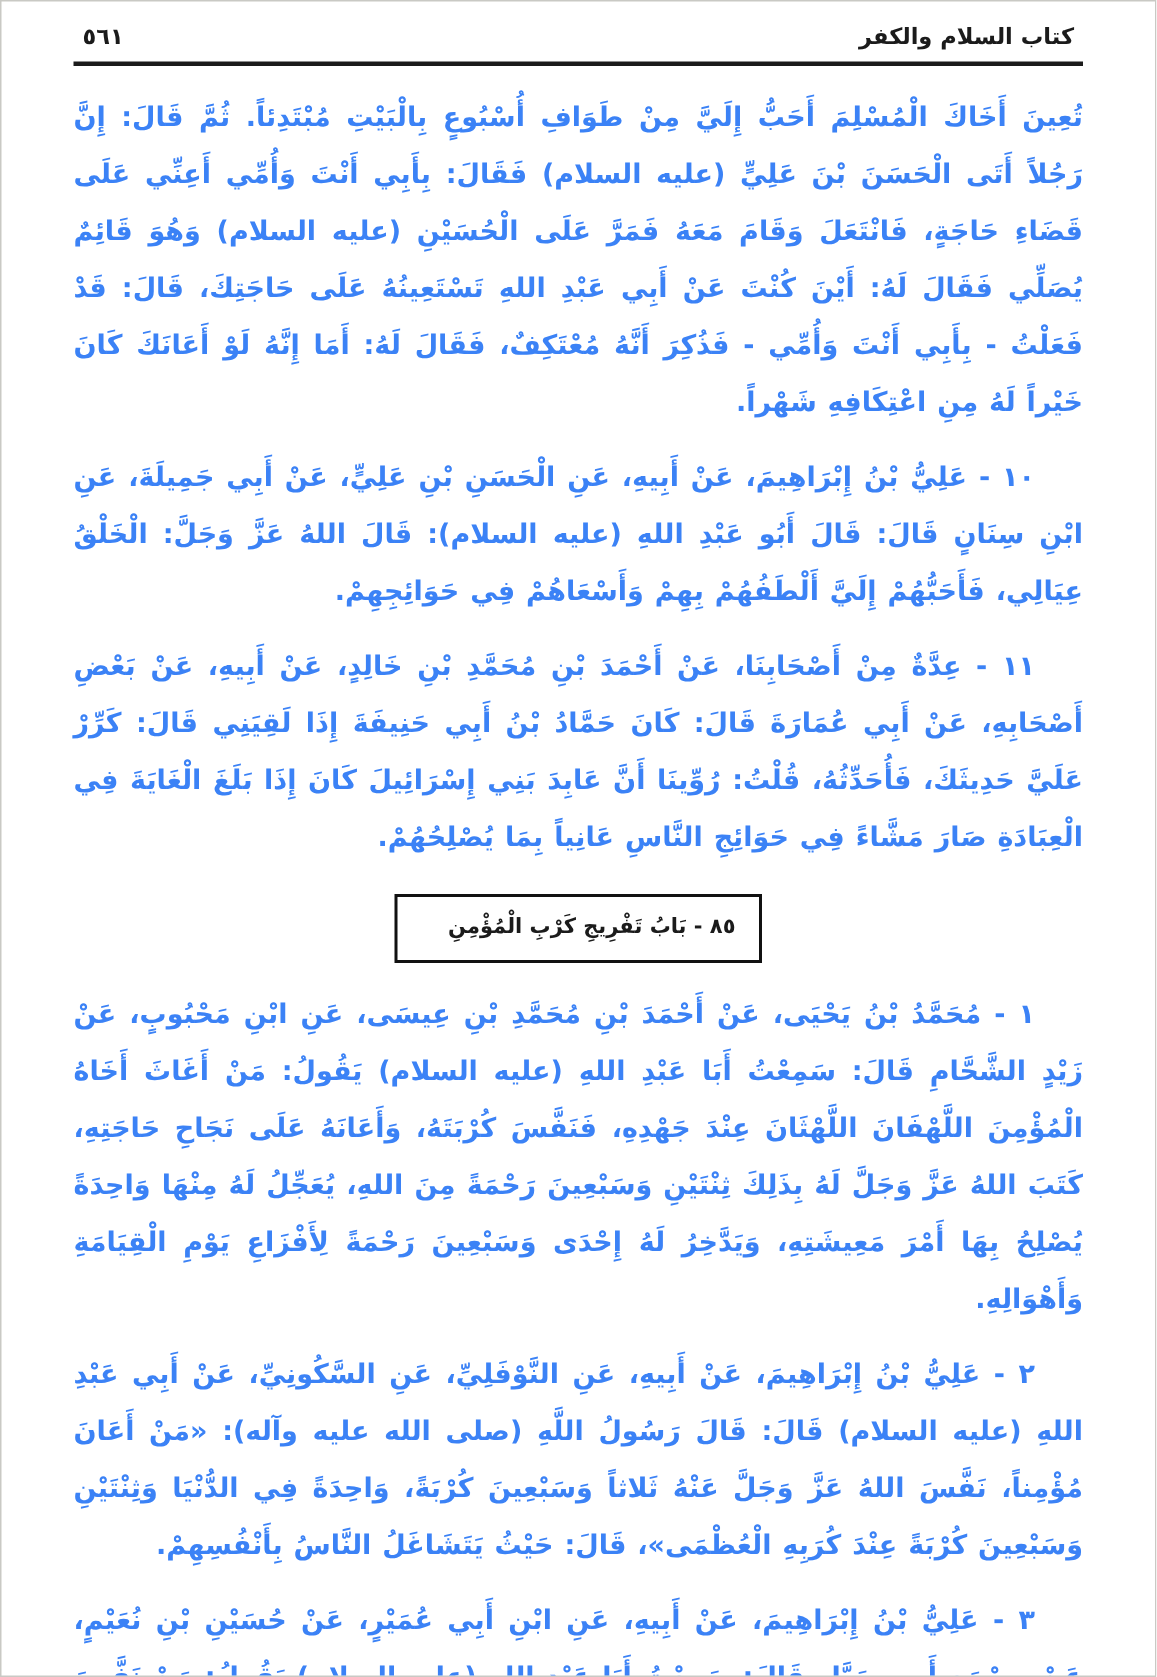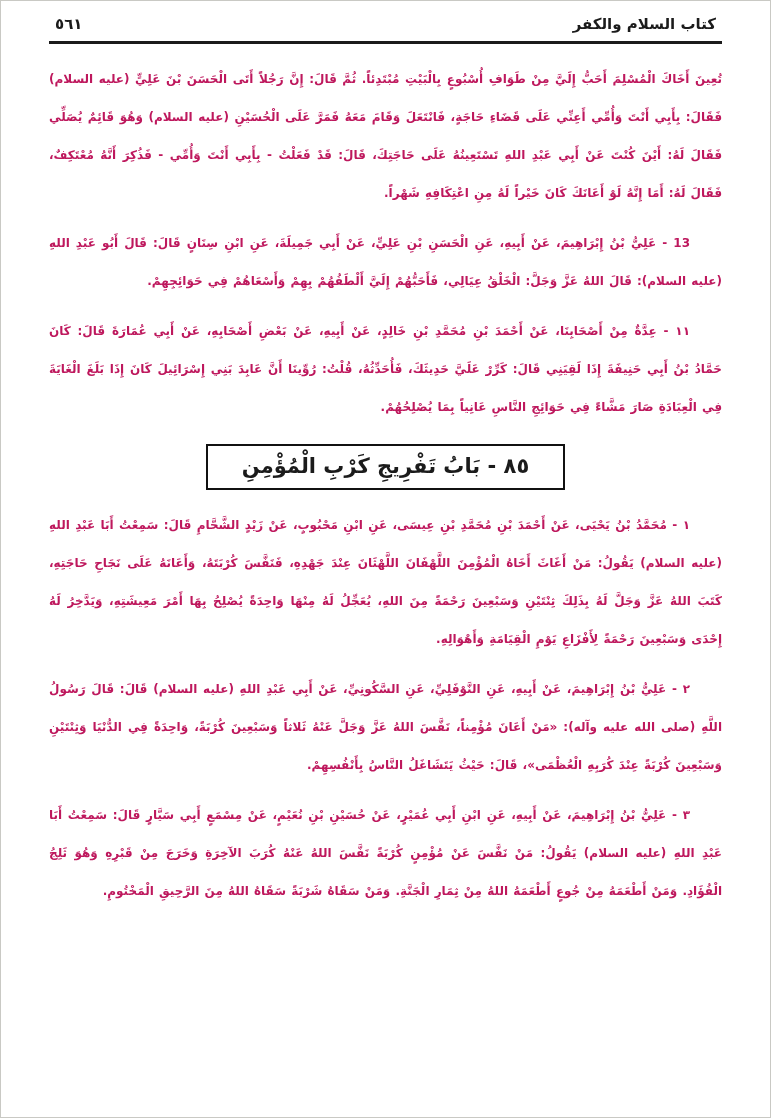--- a/index.html
+++ b/index.html
@@ -26,40 +26,40 @@
     font-weight: bold;
     padding: 4px 6px 8px 6px;
   }
   .header-rule {
     border-top: 3px solid #1b1b1b;
     margin: 0 0 16px 0;
     height: 0;
   }
   .body-area { direction: rtl; }
   .para {
-    font-size: 12px;
+    font-size: 18px;
     font-weight: bold;
     line-height: 38px;
     text-align: justify;
-    color: #be185d;
+    color: #3b82f6;
     margin-bottom: 12px;
     word-spacing: 1px;
   }
   .para.hadith { text-indent: 32px; }
   .para:last-child { margin-bottom: 0; }
   .hnum { white-space: nowrap; }
   .chapter-box-wrap {
     text-align: center;
     margin: 18px 0 16px 0;
   }
   .chapter-box {
     display: inline-block;
     border: 2px solid #111111;
-    padding: 7px 34px 9px 34px;
-    font-size: 21px;
+    padding: 7px 16px 9px 34px;
+    font-size: 14px;
     font-weight: bold;
     line-height: 26px;
     background: #ffffff;
   }
 </style>
 </head>
 <body>
 
 <div class="page">
 
@@ -67,21 +67,21 @@
     <span class="title">كتاب السلام والكفر</span>
     <span class="pagenum">٥٦١</span>
   </header>
 
   <div class="header-rule"></div>
 
   <main class="body-area">
 
     <p class="para continuation"><span class="ptext">تُعِينَ أَخَاكَ الْمُسْلِمَ أَحَبُّ إِلَيَّ مِنْ طَوَافِ أُسْبُوعٍ بِالْبَيْتِ مُبْتَدِئاً. ثُمَّ قَالَ: إِنَّ رَجُلاً أَتَى الْحَسَنَ بْنَ عَلِيٍّ (عليه السلام) فَقَالَ: بِأَبِي أَنْتَ وَأُمِّي أَعِنِّي عَلَى قَضَاءِ حَاجَةٍ، فَانْتَعَلَ وَقَامَ مَعَهُ فَمَرَّ عَلَى الْحُسَيْنِ (عليه السلام) وَهُوَ قَائِمٌ يُصَلِّي فَقَالَ لَهُ: أَيْنَ كُنْتَ عَنْ أَبِي عَبْدِ اللهِ تَسْتَعِينُهُ عَلَى حَاجَتِكَ، قَالَ: قَدْ فَعَلْتُ - بِأَبِي أَنْتَ وَأُمِّي - فَذُكِرَ أَنَّهُ مُعْتَكِفٌ، فَقَالَ لَهُ: أَمَا إِنَّهُ لَوْ أَعَانَكَ كَانَ خَيْراً لَهُ مِنِ اعْتِكَافِهِ شَهْراً.</span></p>
 
-    <p class="para hadith"><span class="hnum">13 -</span> <span class="ptext">عَلِيُّ بْنُ إِبْرَاهِيمَ، عَنْ أَبِيهِ، عَنِ الْحَسَنِ بْنِ عَلِيٍّ، عَنْ أَبِي جَمِيلَةَ، عَنِ ابْنِ سِنَانٍ قَالَ: قَالَ أَبُو عَبْدِ اللهِ (عليه السلام): قَالَ اللهُ عَزَّ وَجَلَّ: الْخَلْقُ عِيَالِي، فَأَحَبُّهُمْ إِلَيَّ أَلْطَفُهُمْ بِهِمْ وَأَسْعَاهُمْ فِي حَوَائِجِهِمْ.</span></p>
+    <p class="para hadith"><span class="hnum">١٠ -</span> <span class="ptext">عَلِيُّ بْنُ إِبْرَاهِيمَ، عَنْ أَبِيهِ، عَنِ الْحَسَنِ بْنِ عَلِيٍّ، عَنْ أَبِي جَمِيلَةَ، عَنِ ابْنِ سِنَانٍ قَالَ: قَالَ أَبُو عَبْدِ اللهِ (عليه السلام): قَالَ اللهُ عَزَّ وَجَلَّ: الْخَلْقُ عِيَالِي، فَأَحَبُّهُمْ إِلَيَّ أَلْطَفُهُمْ بِهِمْ وَأَسْعَاهُمْ فِي حَوَائِجِهِمْ.</span></p>
 
     <p class="para hadith"><span class="hnum">١١ -</span> <span class="ptext">عِدَّةٌ مِنْ أَصْحَابِنَا، عَنْ أَحْمَدَ بْنِ مُحَمَّدِ بْنِ خَالِدٍ، عَنْ أَبِيهِ، عَنْ بَعْضِ أَصْحَابِهِ، عَنْ أَبِي عُمَارَةَ قَالَ: كَانَ حَمَّادُ بْنُ أَبِي حَنِيفَةَ إِذَا لَقِيَنِي قَالَ: كَرِّرْ عَلَيَّ حَدِيثَكَ، فَأُحَدِّثُهُ، قُلْتُ: رُوِّينَا أَنَّ عَابِدَ بَنِي إِسْرَائِيلَ كَانَ إِذَا بَلَغَ الْغَايَةَ فِي الْعِبَادَةِ صَارَ مَشَّاءً فِي حَوَائِجِ النَّاسِ عَانِياً بِمَا يُصْلِحُهُمْ.</span></p>
 
     <div class="chapter-box-wrap">
       <div class="chapter-box">
         <span>٨٥ - بَابُ تَفْرِيجِ كَرْبِ الْمُؤْمِنِ</span>
       </div>
     </div>
 
     <p class="para hadith"><span class="hnum">١ -</span> <span class="ptext">مُحَمَّدُ بْنُ يَحْيَى، عَنْ أَحْمَدَ بْنِ مُحَمَّدِ بْنِ عِيسَى، عَنِ ابْنِ مَحْبُوبٍ، عَنْ زَيْدٍ الشَّحَّامِ قَالَ: سَمِعْتُ أَبَا عَبْدِ اللهِ (عليه السلام) يَقُولُ: مَنْ أَغَاثَ أَخَاهُ الْمُؤْمِنَ اللَّهْفَانَ اللَّهْثَانَ عِنْدَ جَهْدِهِ، فَنَفَّسَ كُرْبَتَهُ، وَأَعَانَهُ عَلَى نَجَاحِ حَاجَتِهِ، كَتَبَ اللهُ عَزَّ وَجَلَّ لَهُ بِذَلِكَ ثِنْتَيْنِ وَسَبْعِينَ رَحْمَةً مِنَ اللهِ، يُعَجِّلُ لَهُ مِنْهَا وَاحِدَةً يُصْلِحُ بِهَا أَمْرَ مَعِيشَتِهِ، وَيَدَّخِرُ لَهُ إِحْدَى وَسَبْعِينَ رَحْمَةً لِأَفْزَاعِ يَوْمِ الْقِيَامَةِ وَأَهْوَالِهِ.</span></p>

